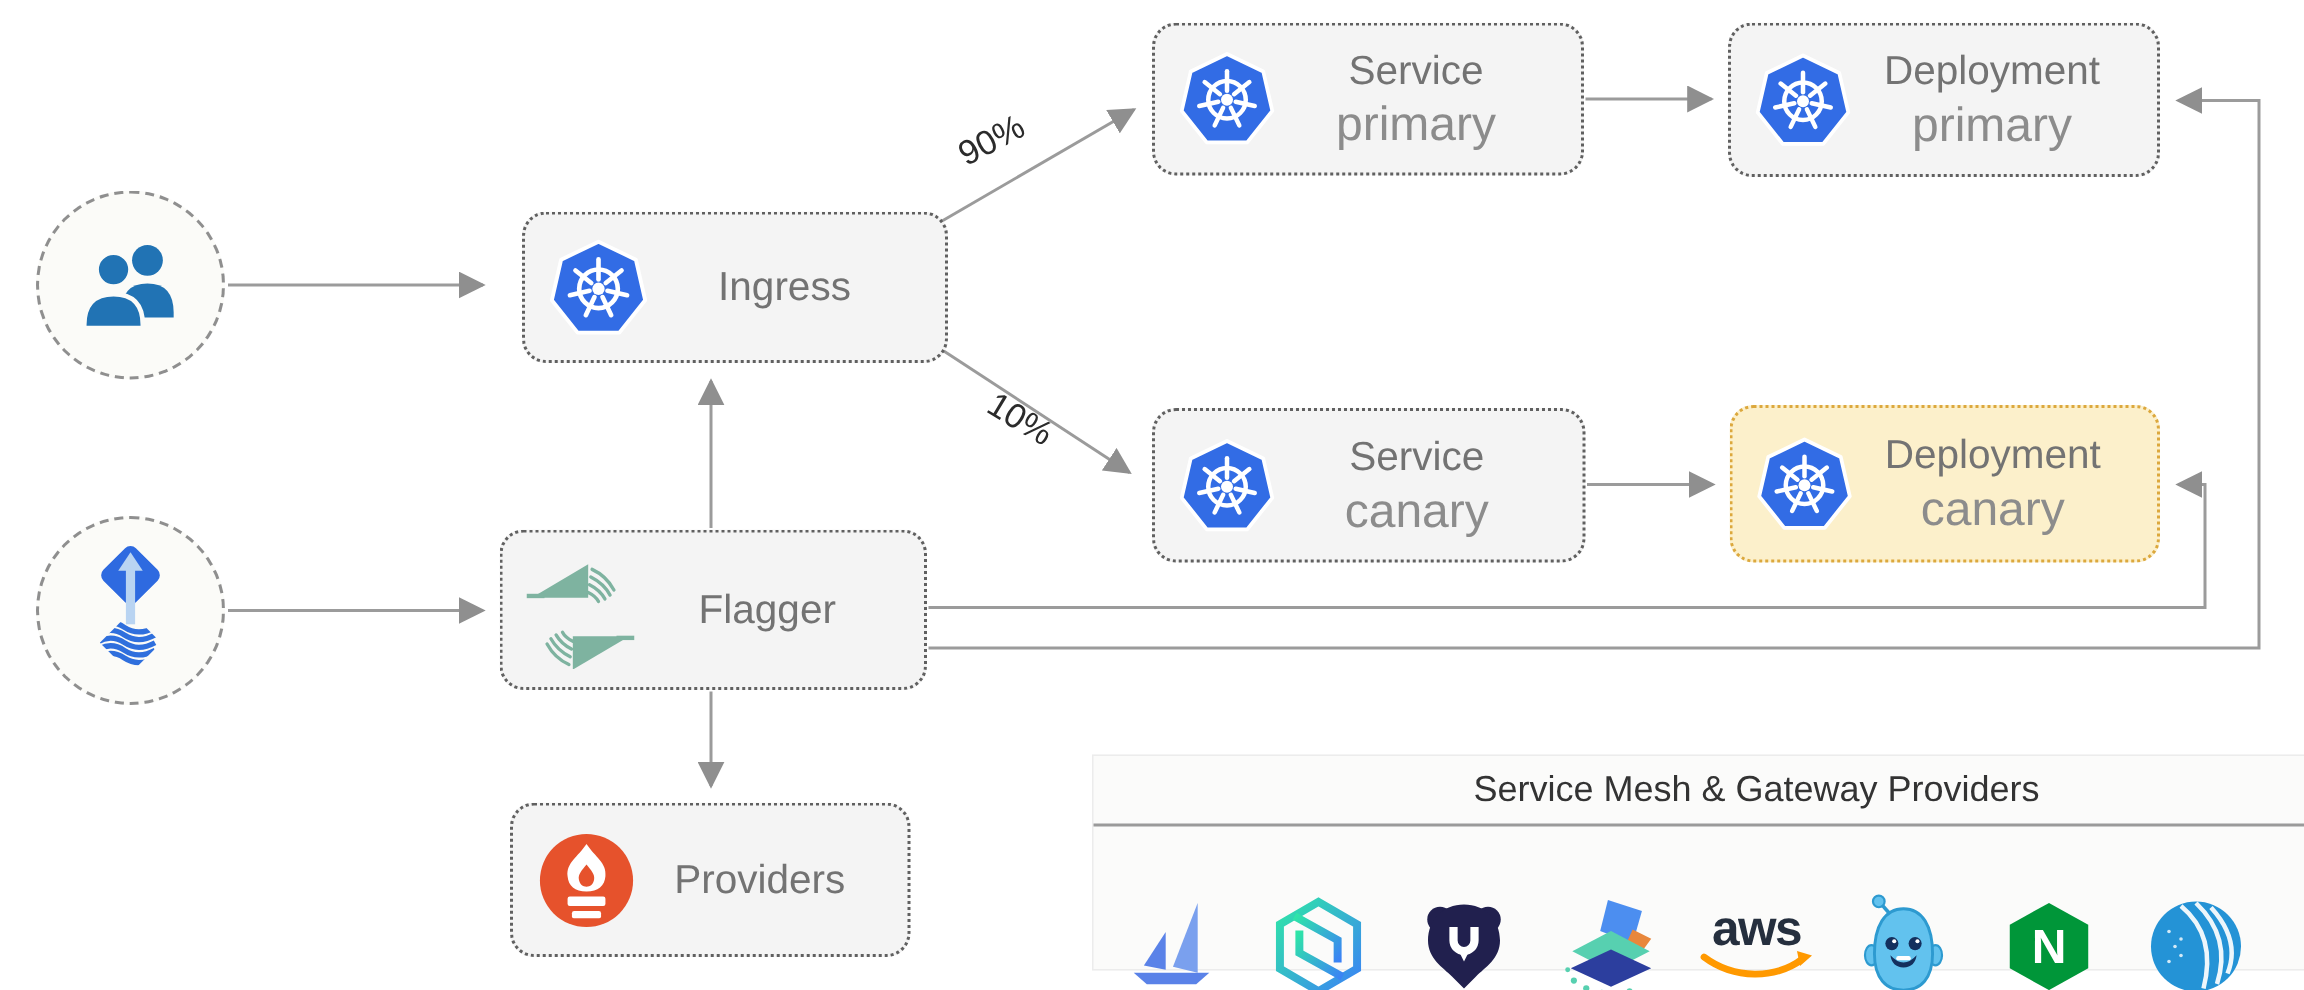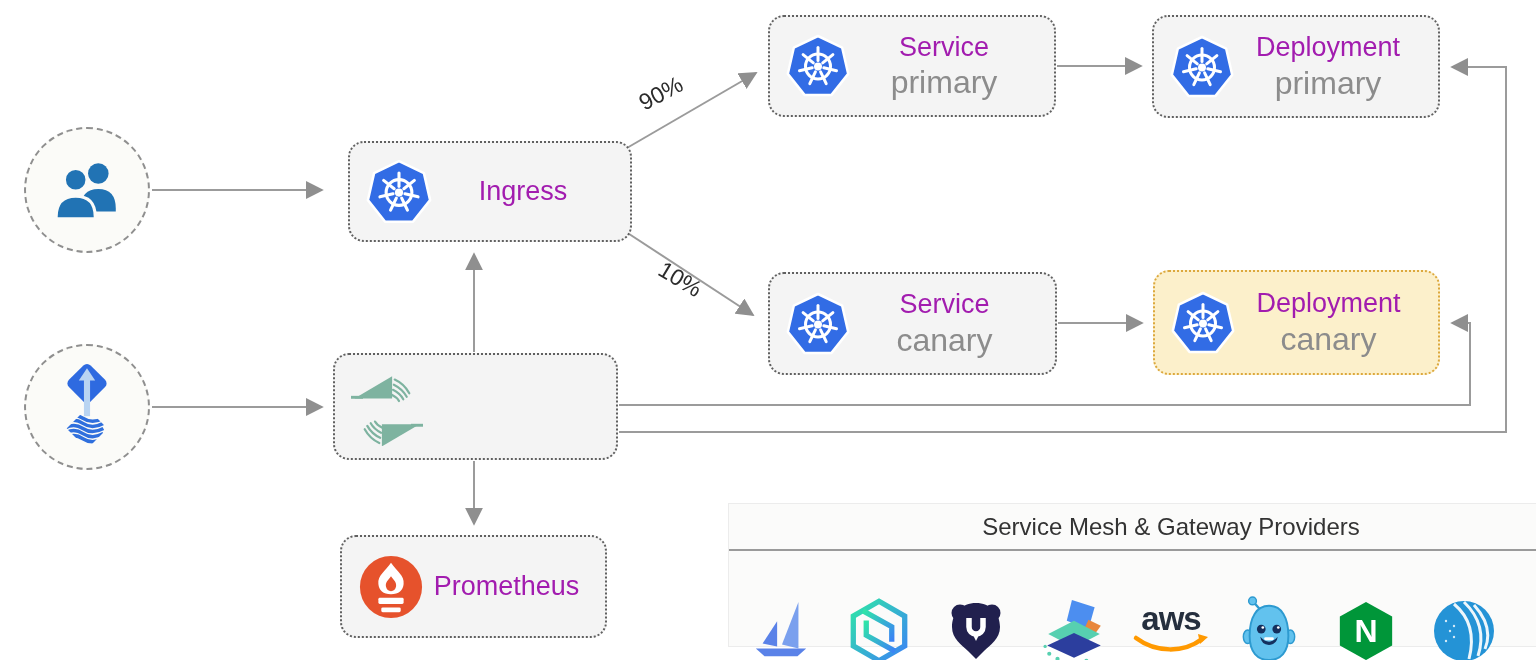--- a/index.html
+++ b/index.html
@@ -12,21 +12,21 @@
   
   .actor{position:absolute;width:126px;height:126px;border:2px dashed #8f8f8f;border-radius:50%;
          background:#fbfbf8;display:flex;align-items:center;justify-content:center;box-sizing:border-box;}
 
   
   .node{position:absolute;background:#f4f4f4;border:2px dotted #606060;border-radius:16px;
         display:flex;align-items:center;box-sizing:border-box;padding:0 16px;}
   .node.canary{background:#fcf0cb;border-color:#dca83d;}
   .node .icon-wrap{flex:0 0 auto;display:flex;align-items:center;justify-content:center;}
   .node .label-wrap{flex:1;text-align:center;}
-  .lbl-main{font-size:27px;color:#a21caf;line-height:1.2;}
+  .lbl-main{font-size:27px;color:#737373;line-height:1.2;}
   .lbl-sub{font-size:32px;color:#8c8c8c;line-height:1.2;}
 
   
   .edge-label{position:absolute;font-size:23px;color:#2b2b2b;white-space:nowrap;}
   #weight-90{left:638px;top:80px;transform:rotate(-28deg);}
   #weight-10{left:657px;top:266px;transform:rotate(31deg);}
 
   
   .providers{position:absolute;left:728px;top:503px;width:886px;height:144px;background:#fbfbfa;
              border:1px solid #ececec;box-sizing:border-box;}
@@ -140,33 +140,34 @@
           <rect x="0" y="29" width="14" height="3.4" stroke="none"></rect>
           <g fill="none" stroke-width="2.6" stroke-linecap="round">
             <path d="M51,10 q11,5 17,16"></path>
             <path d="M50,16 q10,5 15,14"></path>
             <path d="M49,22 q8,4 12,11"></path>
             <path d="M48,28 q6,3 8,7"></path>
           </g>
         </g>
       </svg>
     </span>
+    <span class="label-wrap lbl-main">Flagger</span>
   </div>
 
   <div class="node" style="left:340px;top:535px;width:267px;height:103px;">
     <span class="icon-wrap">
       <svg width="66" height="66" viewBox="0 0 68 68">
         <circle cx="34" cy="34" r="32" fill="#e6522c"></circle>
         <path d="M34,9 C40,18 48,22 47,31 C46.5,37.5 42,41.5 34,41.5 C26,41.5 21.5,37.5 21,31 C20,22 28,18 34,9 Z" fill="#fff"></path>
         <path d="M34,23 C37,27 40,29.5 39.2,33.5 C38.6,36.6 36.6,38.3 34,38.3 C31.4,38.3 29.4,36.6 28.8,33.5 C28,29.5 31,27 34,23 Z" fill="#e6522c"></path>
         <rect x="21" y="45" width="26" height="6.5" rx="1.5" fill="#fff"></rect>
         <rect x="24" y="55" width="20" height="5" rx="1.5" fill="#fff"></rect>
       </svg>
     </span>
-    <span class="label-wrap lbl-main">Prometheus</span>
+    <span class="label-wrap lbl-main">Providers</span>
   </div>
 
   <div class="node" style="left:768px;top:15px;width:288px;height:102px;">
     <span class="icon-wrap">
       <svg width="64" height="66" viewBox="0 0 64 66">
         <polygon points="32,3 56.2,14.7 62.2,40.9 45.5,61.9 18.5,61.9 1.8,40.9 7.8,14.7" fill="#326CE5" stroke="#fff" stroke-width="2.5" stroke-linejoin="round"></polygon>
         <g stroke="#fff" stroke-width="3" stroke-linecap="round">
           <circle cx="32" cy="33.5" r="12.5" fill="none"></circle>
           <line x1="32" y1="27.5" x2="32" y2="14.5"></line>
           <line x1="36.7" y1="29.8" x2="46.9" y2="21.7"></line>

